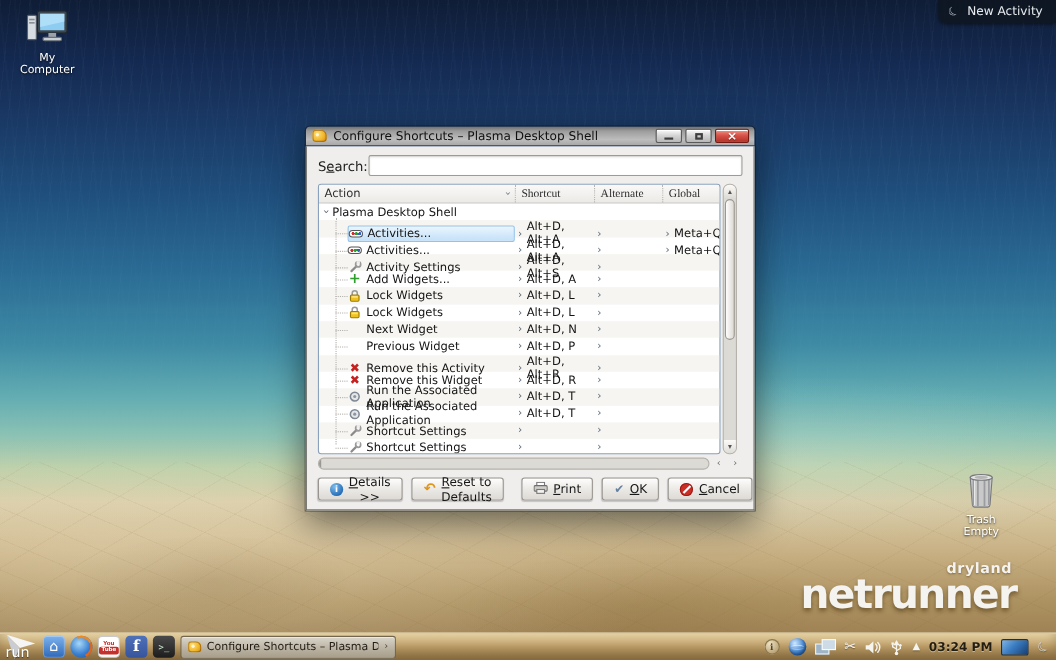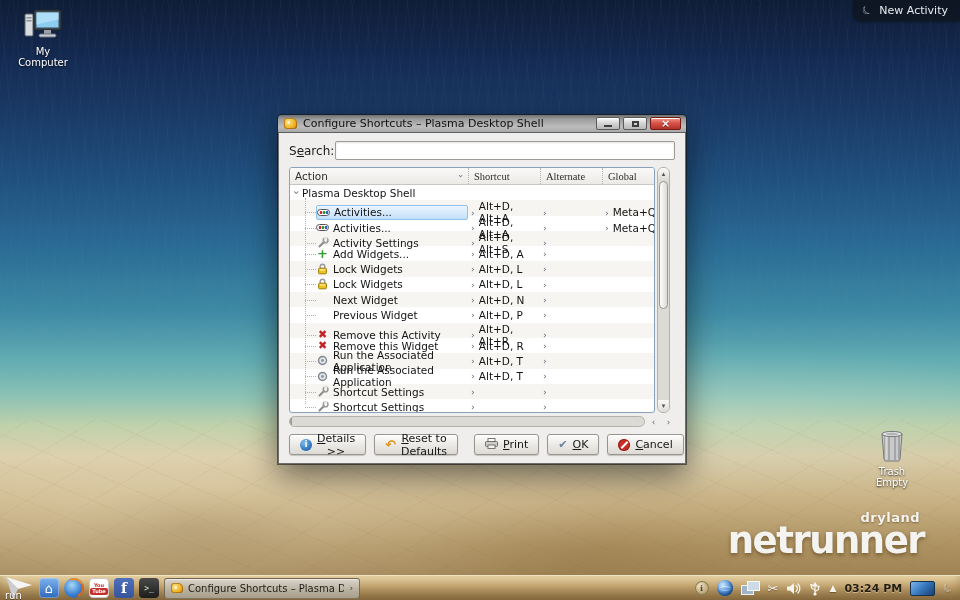--- a/index.html
+++ b/index.html
@@ -147,21 +147,21 @@
     background:#fff; transform:rotate(-45deg); }
 
   
   #taskbar { position:absolute; left:0; right:0; bottom:0; height:25px;
     background:linear-gradient(#e6d2a4,#c4a670 45%,#9a7b4c);
     border-top:1px solid #f0e3c2; box-shadow:inset 0 -8px 12px rgba(80,55,20,.3);
     display:flex; align-items:center; padding:0 4px; gap:5px; }
   .tb-icon { width:20px; height:20px; flex:none; display:flex; align-items:center;
     justify-content:center; border-radius:4px; }
   #launcher { width:30px; height:24px; position:relative; }
-  #run-label { position:absolute; left:1px; bottom:-1px; font-size:10px; color:#fff;
+  #run-label { position:absolute; left:1px; bottom:-1px; font-size:13px; color:#fff;
     text-shadow:0 1px 1px rgba(0,0,0,.5); }
   .ic-home { background:linear-gradient(#7db3ef,#2e68b8); color:#fff; font-size:13px;
     box-shadow:inset 0 0 0 1px rgba(255,255,255,.3); }
   .ic-firefox { border-radius:50%;
     background:radial-gradient(circle at 40% 35%, #a6d8f8 0%, #3a7fd0 55%, #1d4f90 100%);
     position:relative; overflow:hidden; }
   .ic-firefox::after { content:''; position:absolute; inset:-2px; border-radius:50%;
     border:4px solid transparent; border-top-color:#f08a1d; border-right-color:#e2661a;
     transform:rotate(20deg); }
   .ic-youtube { background:#fff; border:1px solid #c9c9c9; flex-direction:column; gap:0; }

